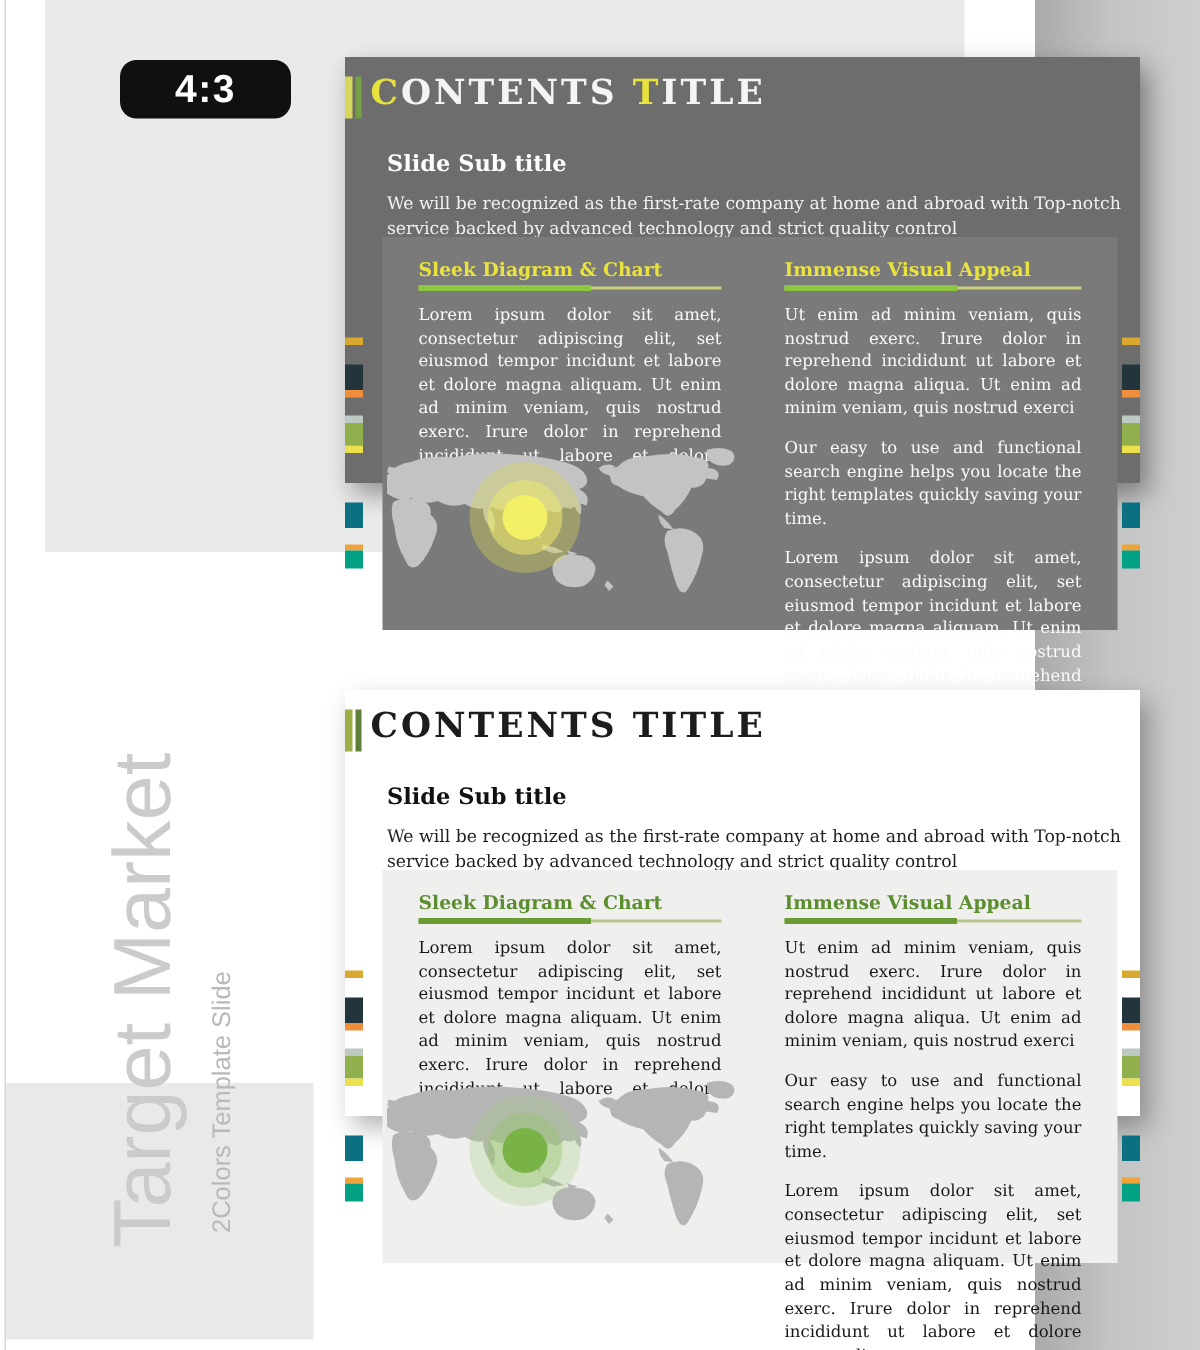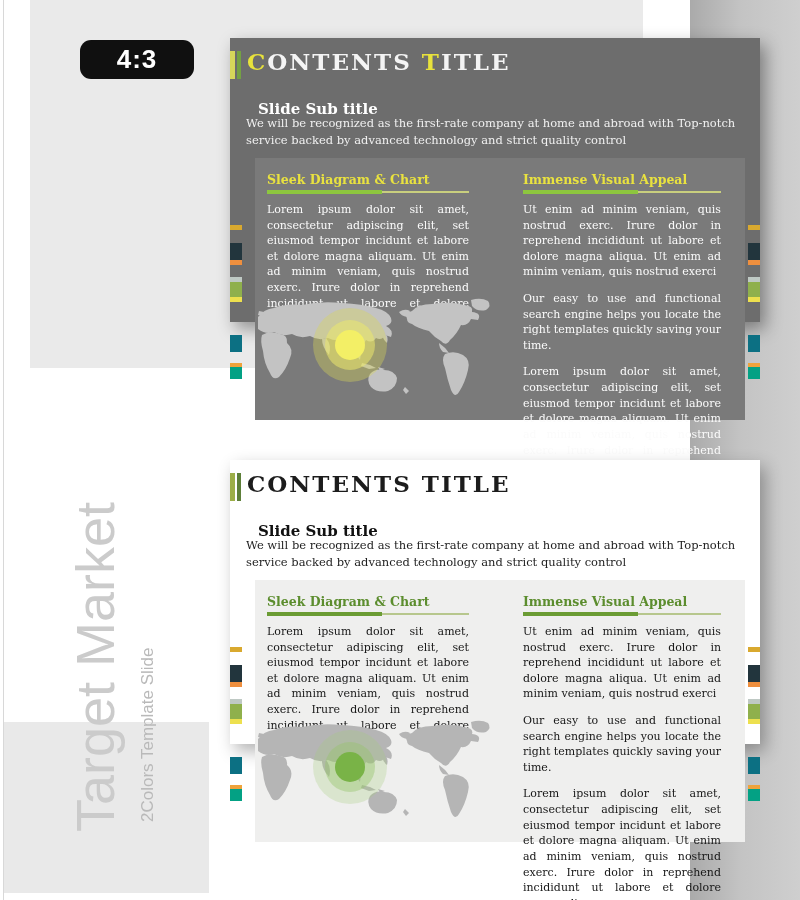--- a/index.html
+++ b/index.html
@@ -44,31 +44,31 @@
   .light .title{color:#1c1c1c;}
   .title .w2{margin-left:10px;}
   .dark .title .init{color:#e8e23c;}
   .light .title .init{color:#1c1c1c;}
 
   .sub{position:absolute;left:16px;top:50px;margin:12px;font-family:"DejaVu Serif",serif;
     font-weight:700;font-size:15px;}
   .dark .sub{color:#ffffff;}
   .light .sub{color:#111111;}
 
-  .intro{position:absolute;left:16px;top:77px;width:502px;margin:0;
+  .intro{position:absolute;left:16px;top:77px;width:502px;margin:12px;
     font-family:"DejaVu Serif",serif;font-size:11.5px;line-height:1.45;}
   .dark .intro{color:#f0f0f0;}
   .light .intro{color:#1e1e1e;}
 
   .panel{position:absolute;left:25px;top:120px;width:490px;height:262px;}
   .dark .panel{background:#7a7a7a;}
   .light .panel{background:#efefee;}
 
   .col{position:absolute;top:14px;}
-  .col.c-left{left:12px;width:202px;}
+  .col.c-left{left:24px;width:202px;}
   .col.c-right{left:268px;width:198px;}
 
   .col-heading{margin:0 0 3px 0;font-family:"DejaVu Serif",serif;font-weight:700;font-size:12.5px;}
   .dark .col-heading{color:#e9e23f;}
   .light .col-heading{color:#5c8d2e;}
 
   .col-rule{position:relative;height:4px;margin-bottom:8px;}
   .col-rule .rule-long{position:absolute;left:0;right:0;top:1px;height:2px;}
   .col-rule .rule-strong{position:absolute;left:0;top:0;width:115px;height:4px;}
   .dark .rule-long{background:#c9cf7e;}

